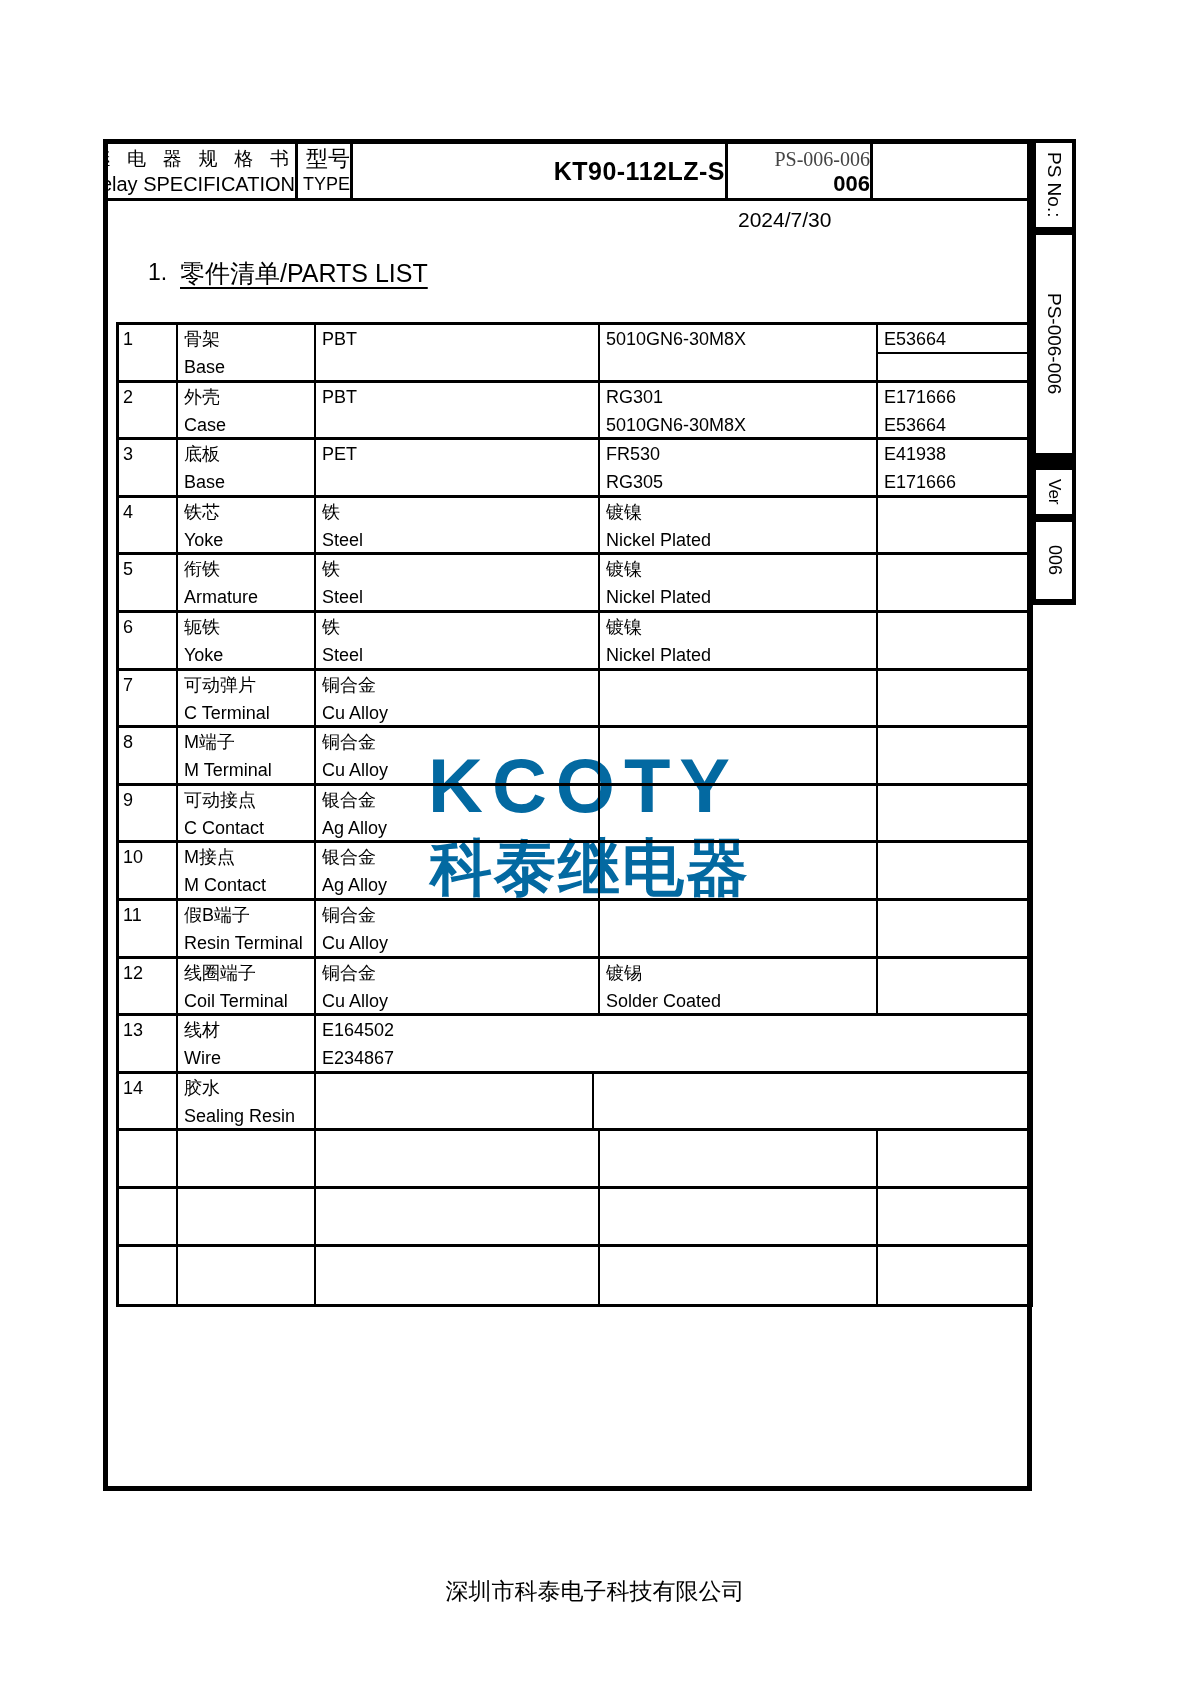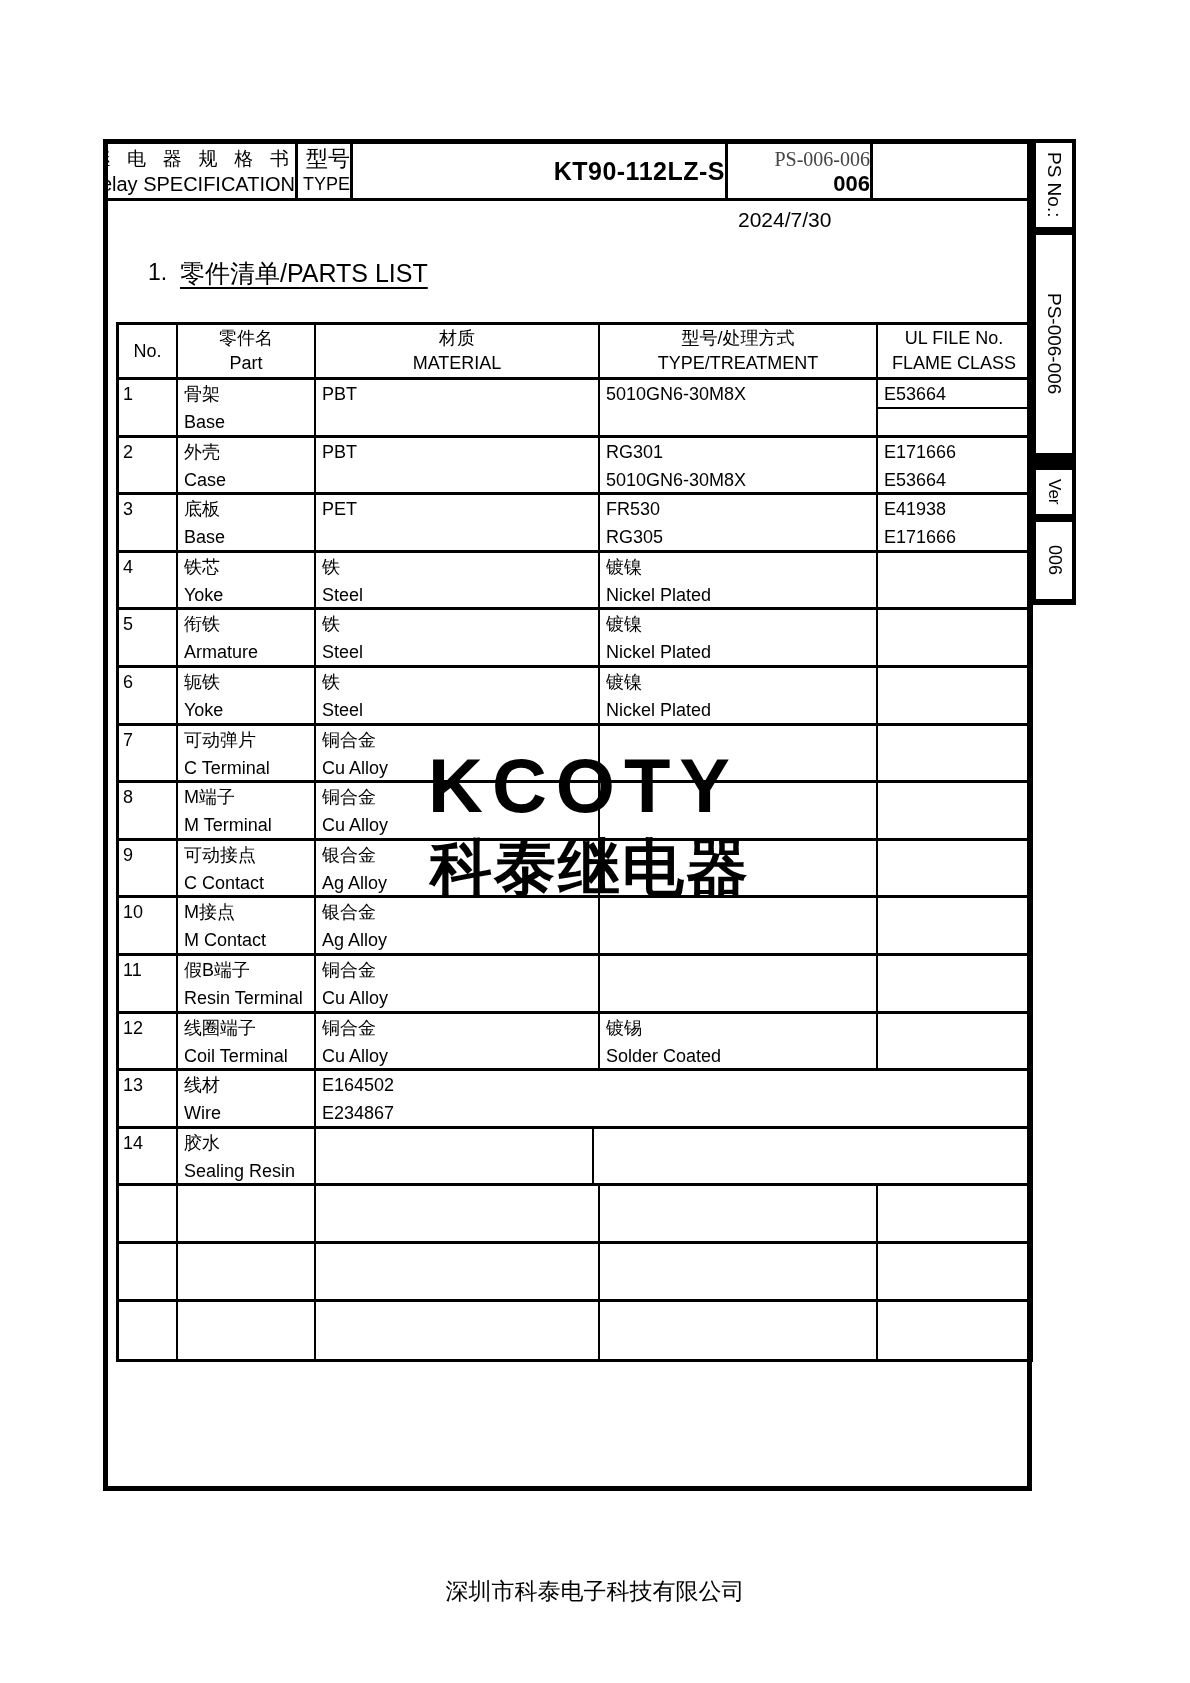--- a/index.html
+++ b/index.html
@@ -4,21 +4,21 @@
 <style>
   html,body{margin:0;padding:0;}
   body{
     width:1190px;height:1683px;position:relative;background:#fff;
     font-family:"Liberation Sans","DejaVu Sans",sans-serif;color:#000;
     overflow:hidden;
   }
   .abs{position:absolute;}
 
   
-  .wm{position:absolute;font-weight:bold;color:#000000;white-space:nowrap;z-index:0;}
+  .wm{position:absolute;font-weight:bold;color:#0369a1;white-space:nowrap;z-index:0;}
   .wm1{left:428px;top:742px;font-size:76px;letter-spacing:9px;}
   .wm2{left:430px;top:826px;font-size:62px;letter-spacing:2px;}
 
   
   .frame{position:absolute;left:103px;top:139px;width:929px;height:1352px;
     border:5px solid #000;box-sizing:border-box;z-index:1;background:transparent;}
 
   
   .titleblock{position:absolute;left:0;top:0;width:100%;height:57px;display:flex;
     border-bottom:3px solid #000;box-sizing:border-box;}
@@ -97,41 +97,20 @@
     </div>
     <div class="tb-cell tb-e"></div>
   </div>
 
   <div class="date abs" style="left:630px;top:64px;">2024/7/30</div>
 
   <div class="abs" style="left:40px;top:115px;font-size:23px;">1.</div>
   <div class="abs" style="left:72px;top:113px;font-size:25px;text-decoration:underline;text-underline-offset:5px;white-space:nowrap;">零件清单/PARTS LIST</div>
 
   <div class="ptable" style="left:8px;top:178px;position:absolute;">
-    <div class="thead">
-      <div class="th c-no">
-        <div class="hl">No.</div>
-      </div>
-      <div class="th c-part">
-        <div class="hl">零件名</div>
-        <div class="hl">Part</div>
-      </div>
-      <div class="th c-mat">
-        <div class="hl">材质</div>
-        <div class="hl">MATERIAL</div>
-      </div>
-      <div class="th c-type">
-        <div class="hl">型号/处理方式</div>
-        <div class="hl">TYPE/TREATMENT</div>
-      </div>
-      <div class="th c-ul">
-        <div class="hl">UL FILE No.</div>
-        <div class="hl">FLAME CLASS</div>
-      </div>
-    </div>
     <div id="tbody">
         <div class="tr">
           <div class="td c-no">
             <div class="cellline l1">1</div>
           </div>
           <div class="td c-part">
             <div class="cellline l1">骨架</div>
             <div class="cellline l2">Base</div>
           </div>
           <div class="td c-mat">

